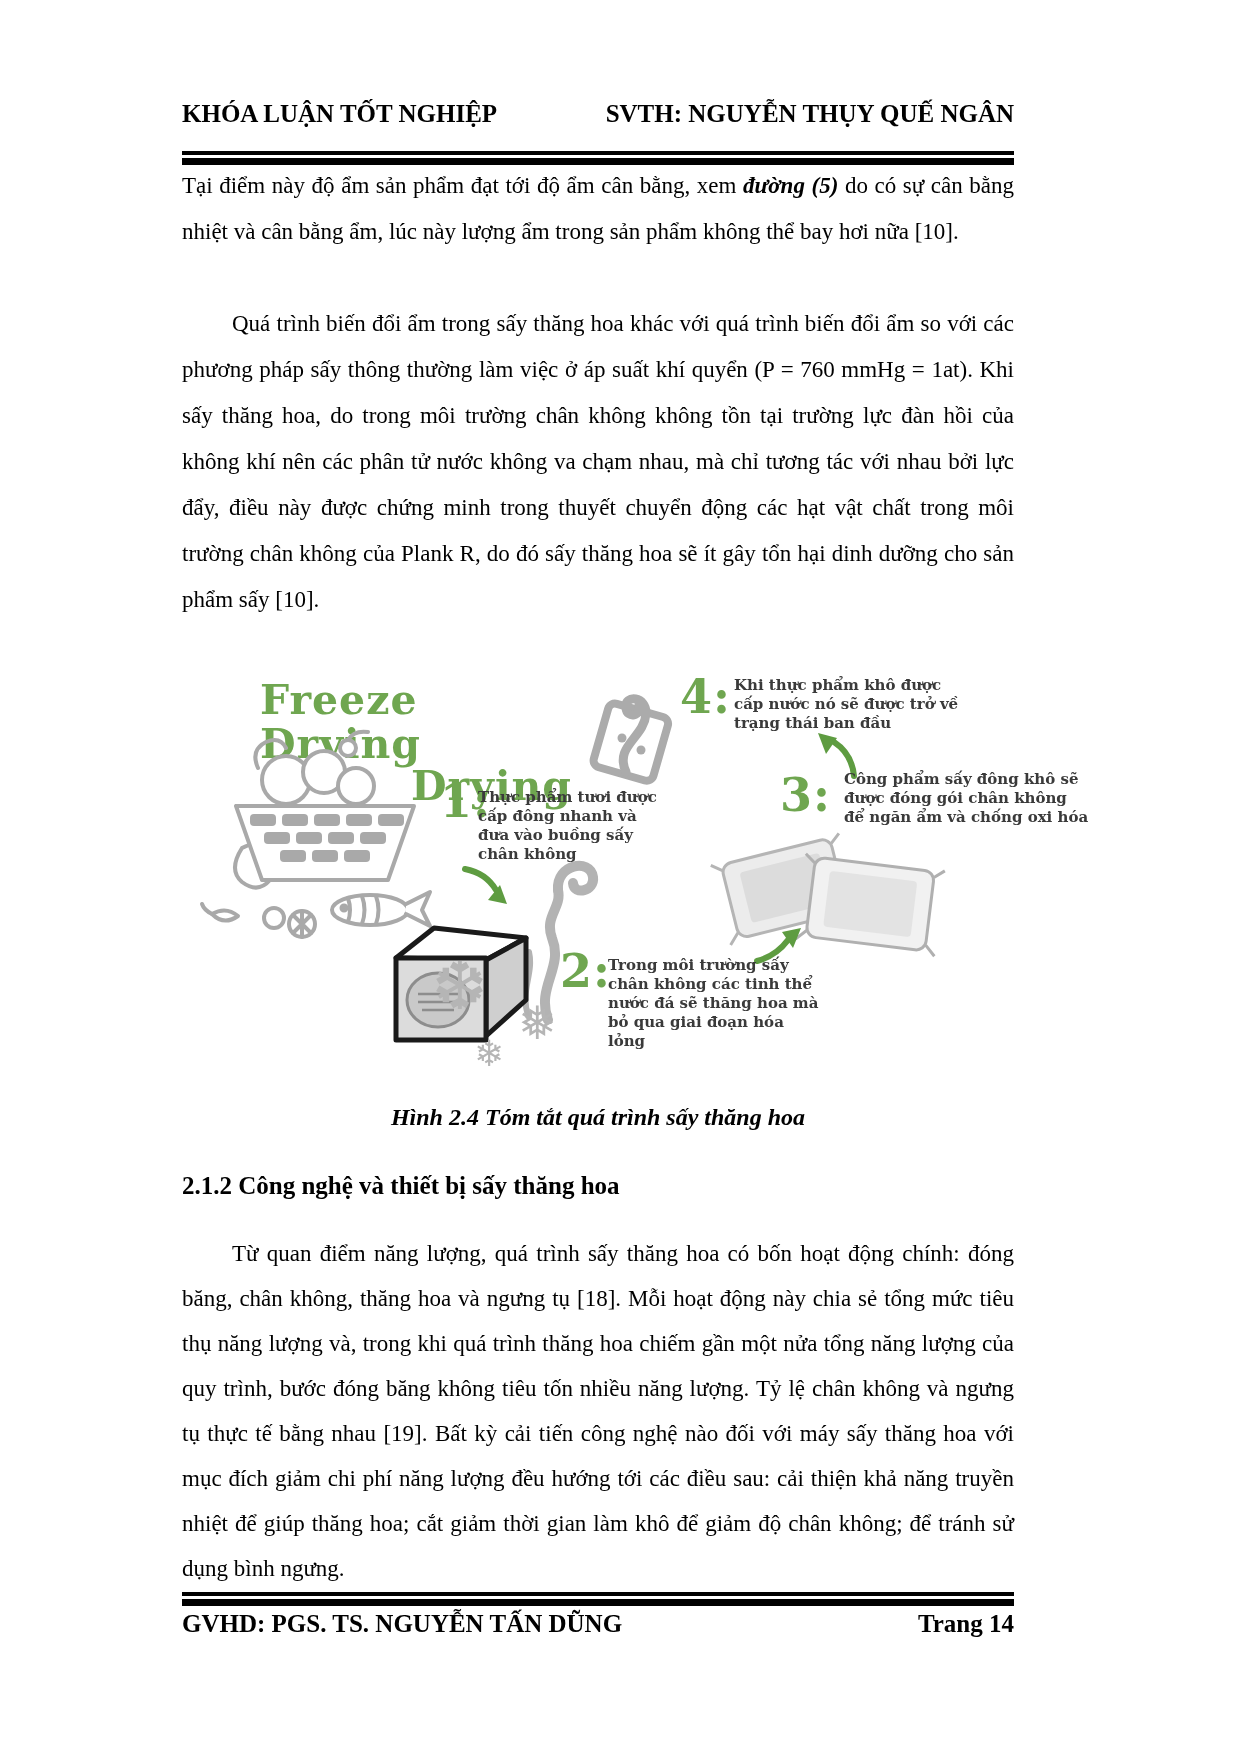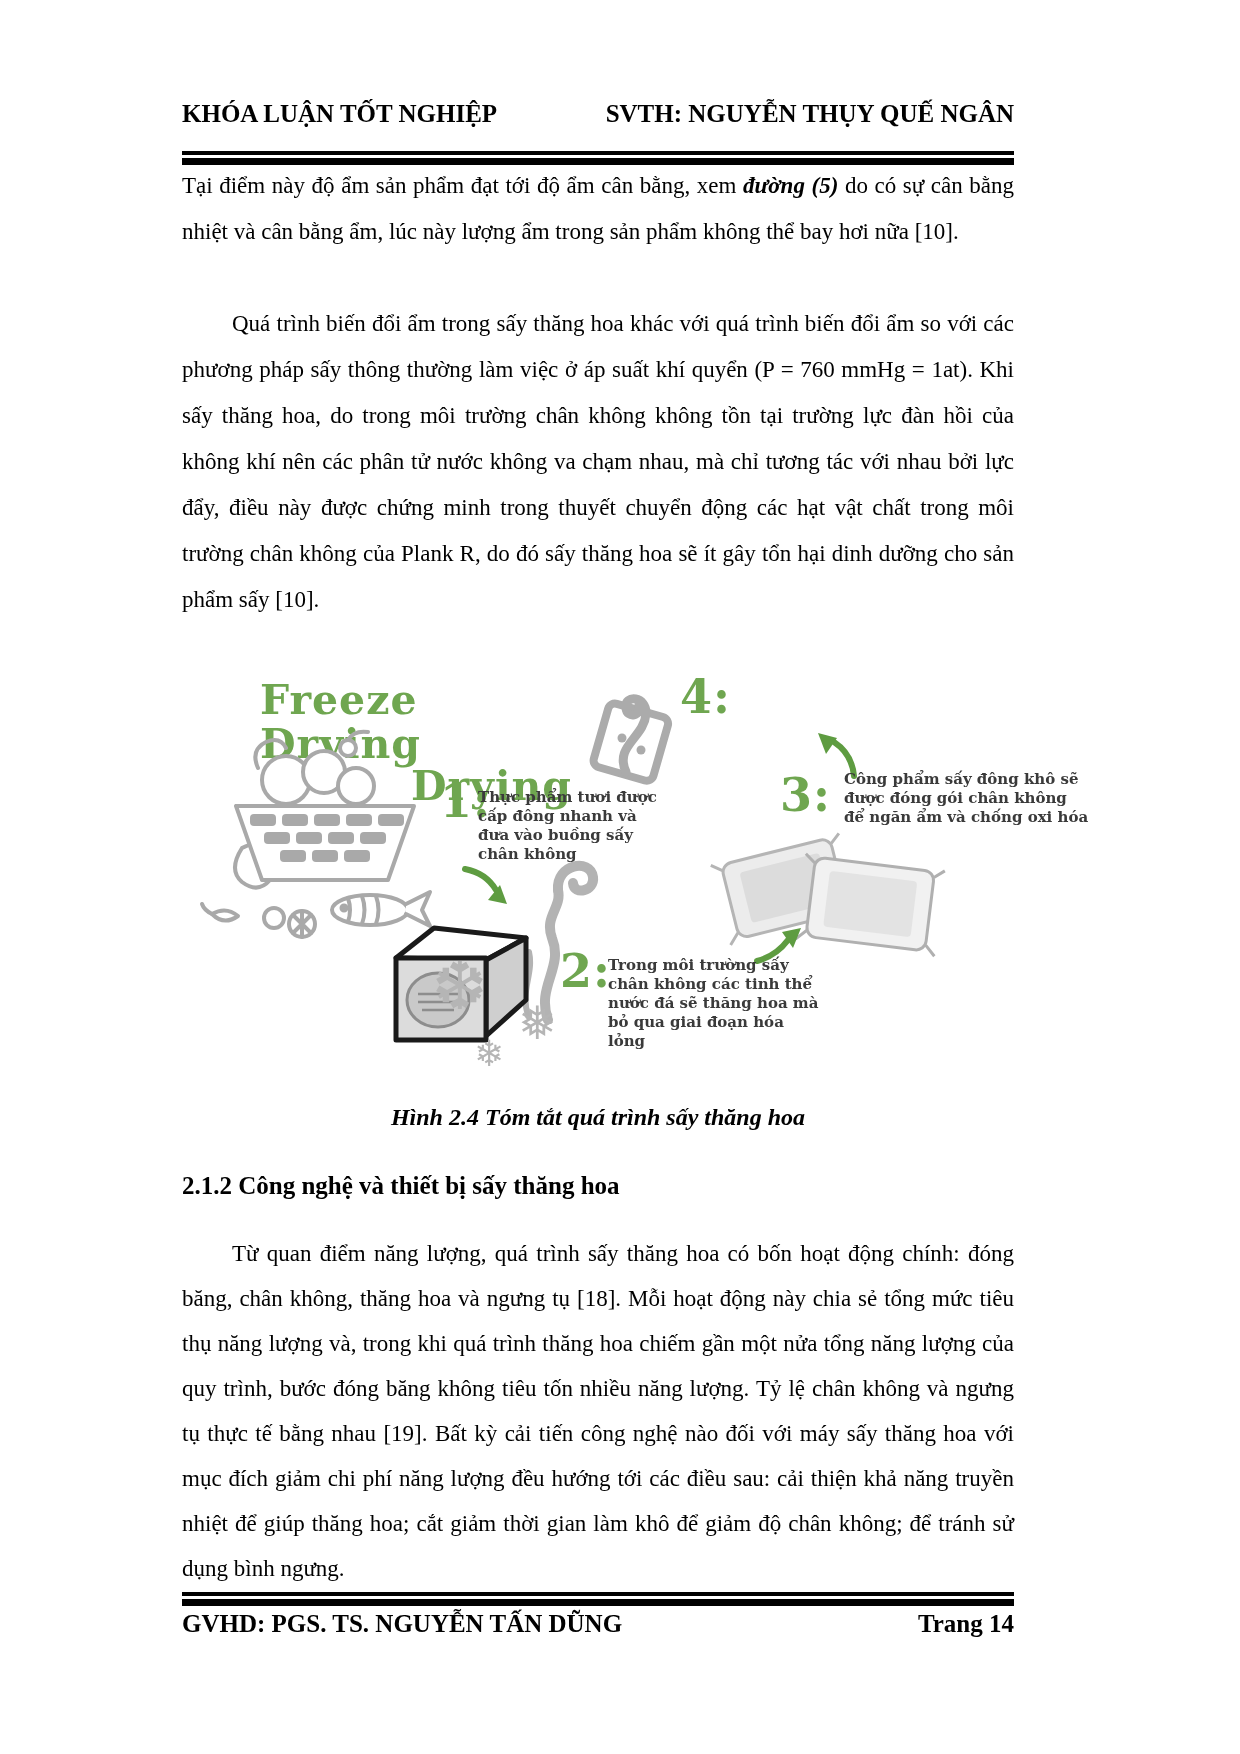--- a/index.html
+++ b/index.html
@@ -142,20 +142,21 @@
         <rect x="26" y="34" width="62" height="66" rx="7" fill="#fff" stroke="#ABABAB" stroke-width="8"></rect>
       </g>
       <g stroke="#ABABAB" fill="none" stroke-width="9" stroke-linecap="round">
         <path d="M52,96 C40,70 70,62 72,38 C73,20 50,18 52,32 C53,43 68,40 65,29"></path>
       </g>
       <circle cx="48" cy="62" r="4.5" fill="#ABABAB"></circle>
       <circle cx="67" cy="74" r="4.5" fill="#ABABAB"></circle>
     </svg>
 
     <div class="abs step-num" style="left:498px;top:4px;">4:</div>
+    <div class="abs step-text" style="left:552px;top:6px;width:230px;">Khi thực phẩm khô được cấp nước nó sẽ được trở về trạng thái ban đầu</div>
 
     <svg class="abs" style="left:628px;top:60px;" width="50" height="50" viewBox="0 0 50 50">
       <path d="M44,46 Q42,24 24,12" stroke="#5E9C41" stroke-width="6" fill="none" stroke-linecap="round"></path>
       <polygon points="8,3 27,8 16,24" fill="#5E9C41"></polygon>
     </svg>
 
     <div class="abs step-num" style="left:598px;top:102px;">3:</div>
     <div class="abs step-text" style="left:662px;top:100px;width:245px;">Công phẩm sấy đông khô sẽ được đóng gói chân không để ngăn ẩm và chống oxi hóa</div>
 
     <svg class="abs" style="left:518px;top:156px;" width="252" height="132" viewBox="0 0 252 132">

